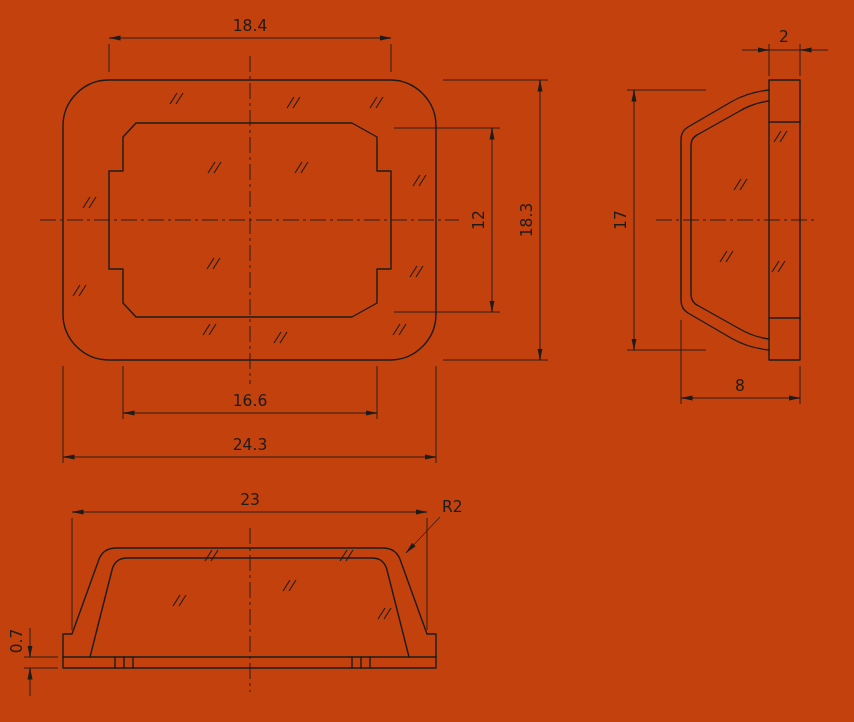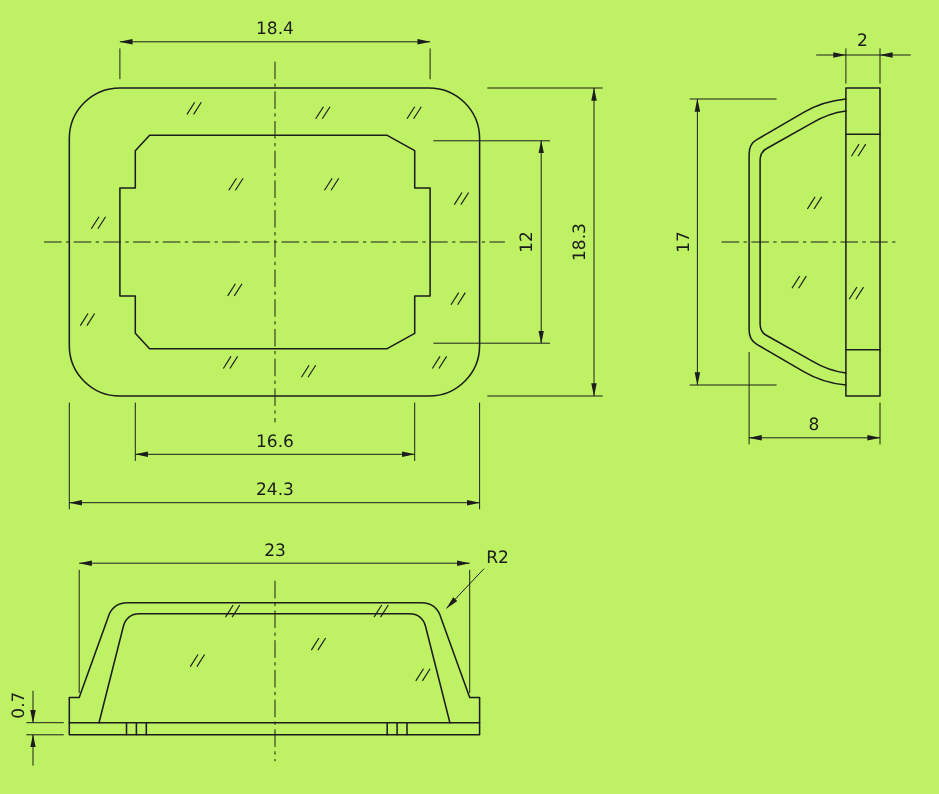--- a/index.html
+++ b/index.html
@@ -1,16 +1,16 @@
 <!DOCTYPE html>
 <html><head>
 <meta charset="utf-8">
 <style>
   html,body{margin:0;padding:0;background:#ffffff;}
-  .stage{width:854px;height:722px;background:#bef264;position:relative;overflow:hidden;}
+  .stage{width:854px;height:722px;background:#c2410c;position:relative;overflow:hidden;}
   svg{display:block;}
   .obj{stroke:#1c1c1c;stroke-width:1.4;fill:none;stroke-linejoin:round;stroke-linecap:round;}
   .thin{stroke:#1c1c1c;stroke-width:0.9;fill:none;}
   .cl{stroke:#1c1c1c;stroke-width:0.9;fill:none;stroke-dasharray:16 4 3 4;}
   .hatch-use{stroke:#1c1c1c;stroke-width:1.05;fill:none;}
   .dim-text{font-family:"DejaVu Sans","Liberation Sans",sans-serif;font-size:15.5px;fill:#1c1c1c;}
 </style>
 </head>
 <body>
 

